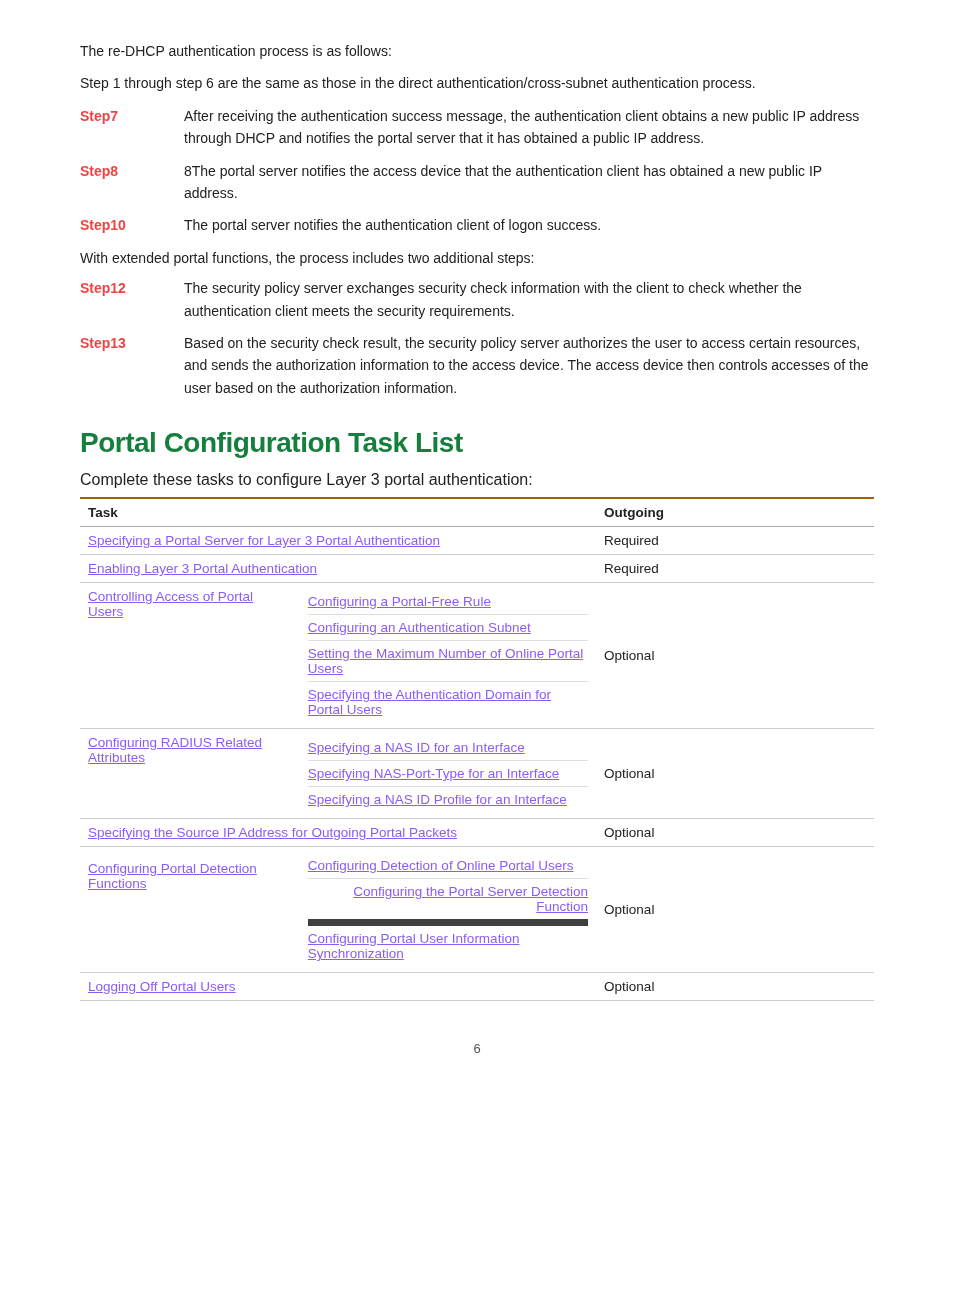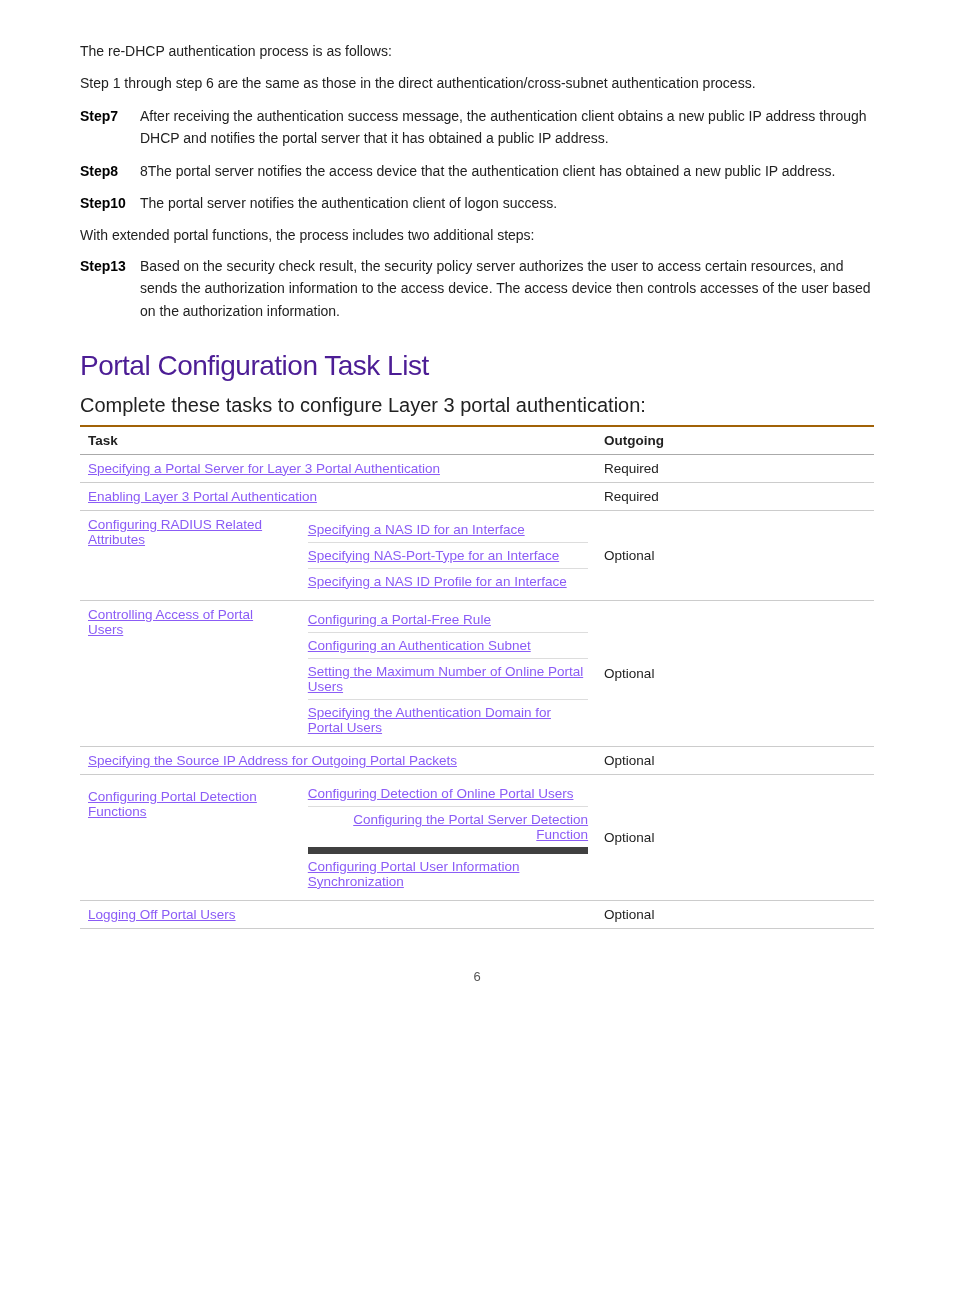--- a/index.html
+++ b/index.html
@@ -15,38 +15,39 @@
     .intro-text {
       margin-bottom: 10px;
       line-height: 1.6;
     }
     .step-block {
       display: flex;
       margin-bottom: 10px;
       line-height: 1.6;
     }
     .step-label {
-      color: #000000;
+      color: #ef4444;
       font-weight: bold;
       min-width: 60px;
       flex-shrink: 0;
     }
     .step-content {
       flex: 1;
+      margin-left: 44px;
     }
     .section-title {
-      color: #4c1d95;
+      color: #15803d;
       font-size: 28px;
-      font-weight: normal;
+      font-weight: bold;
       margin: 28px 0 12px 0;
       letter-spacing: -0.5px;
     }
     .table-intro {
       margin-bottom: 8px;
-      font-size: 20px;
+      font-size: 16px;
     }
     table {
       width: 100%;
       border-collapse: collapse;
       font-size: 13.5px;
     }
     table thead tr {
       border-top: 2px solid #a16207;
       border-bottom: 1.5px solid #aaa;
     }
@@ -96,20 +97,24 @@
     <div class="step-block">
       <span class="step-label">Step10</span>
       <span class="step-content">The portal server notifies the authentication client of logon success.</span>
     </div>
   </div>
 
 <p class="extended-note">With extended portal functions, the process includes two additional steps:</p>
 
 <div id="steps-extended-container">
     <div class="step-block">
+      <span class="step-label">Step12</span>
+      <span class="step-content">The security policy server exchanges security check information with the client to check whether the authentication client meets the security requirements.</span>
+    </div>
+    <div class="step-block">
       <span class="step-label">Step13</span>
       <span class="step-content">Based on the security check result, the security policy server authorizes the user to access certain resources, and sends the authorization information to the access device. The access device then controls accesses of the user based on the authorization information.</span>
     </div>
   </div>
 
 <h2 class="section-title">Portal Configuration Task List</h2>
 
 <p class="table-intro">Complete these tasks to configure Layer 3 portal authentication:</p>
 
 <table>
@@ -122,35 +127,35 @@
   <tbody id="table-body">
       <tr>
         <td colspan="2"><span class="link">Specifying a Portal Server for Layer 3 Portal Authentication</span></td>
         <td>Required</td>
       </tr>
       <tr>
         <td colspan="2"><span class="link">Enabling Layer 3 Portal Authentication</span></td>
         <td>Required</td>
       </tr>
       <tr>
-        <td style="vertical-align: top; padding-top: 6px;"><span class="link">Configuring RADIUS Related Attributes</span></td>
-        <td style="vertical-align: top;">
-          <div style="padding: 5px 0; border-bottom: 1px solid #ddd;"><span class="link">Specifying a NAS ID for an Interface</span></div>
-          <div style="padding: 5px 0; border-bottom: 1px solid #ddd;"><span class="link">Specifying NAS-Port-Type for an Interface</span></div>
-          <div style="padding: 5px 0; "><span class="link">Specifying a NAS ID Profile for an Interface</span></div>
-        </td>
-        <td style="vertical-align: middle;">Optional</td>
-      </tr>
-      <tr>
         <td style="vertical-align: top; padding-top: 6px;"><span class="link">Controlling Access of Portal Users</span></td>
         <td style="vertical-align: top;">
           <div style="padding: 5px 0; border-bottom: 1px solid #ddd;"><span class="link">Configuring a Portal-Free Rule</span></div>
           <div style="padding: 5px 0; border-bottom: 1px solid #ddd;"><span class="link">Configuring an Authentication Subnet</span></div>
           <div style="padding: 5px 0; border-bottom: 1px solid #ddd;"><span class="link">Setting the Maximum Number of Online Portal Users</span></div>
           <div style="padding: 5px 0; "><span class="link">Specifying the Authentication Domain for Portal Users</span></div>
+        </td>
+        <td style="vertical-align: middle;">Optional</td>
+      </tr>
+      <tr>
+        <td style="vertical-align: top; padding-top: 6px;"><span class="link">Configuring RADIUS Related Attributes</span></td>
+        <td style="vertical-align: top;">
+          <div style="padding: 5px 0; border-bottom: 1px solid #ddd;"><span class="link">Specifying a NAS ID for an Interface</span></div>
+          <div style="padding: 5px 0; border-bottom: 1px solid #ddd;"><span class="link">Specifying NAS-Port-Type for an Interface</span></div>
+          <div style="padding: 5px 0; "><span class="link">Specifying a NAS ID Profile for an Interface</span></div>
         </td>
         <td style="vertical-align: middle;">Optional</td>
       </tr>
       <tr>
         <td colspan="2"><span class="link">Specifying the Source IP Address for Outgoing Portal Packets</span></td>
         <td>Optional</td>
       </tr>
       <tr>
         <td style="vertical-align: top; padding-top: 14px;"><span class="link">Configuring Portal Detection Functions</span></td>
         <td style="vertical-align: top;">

